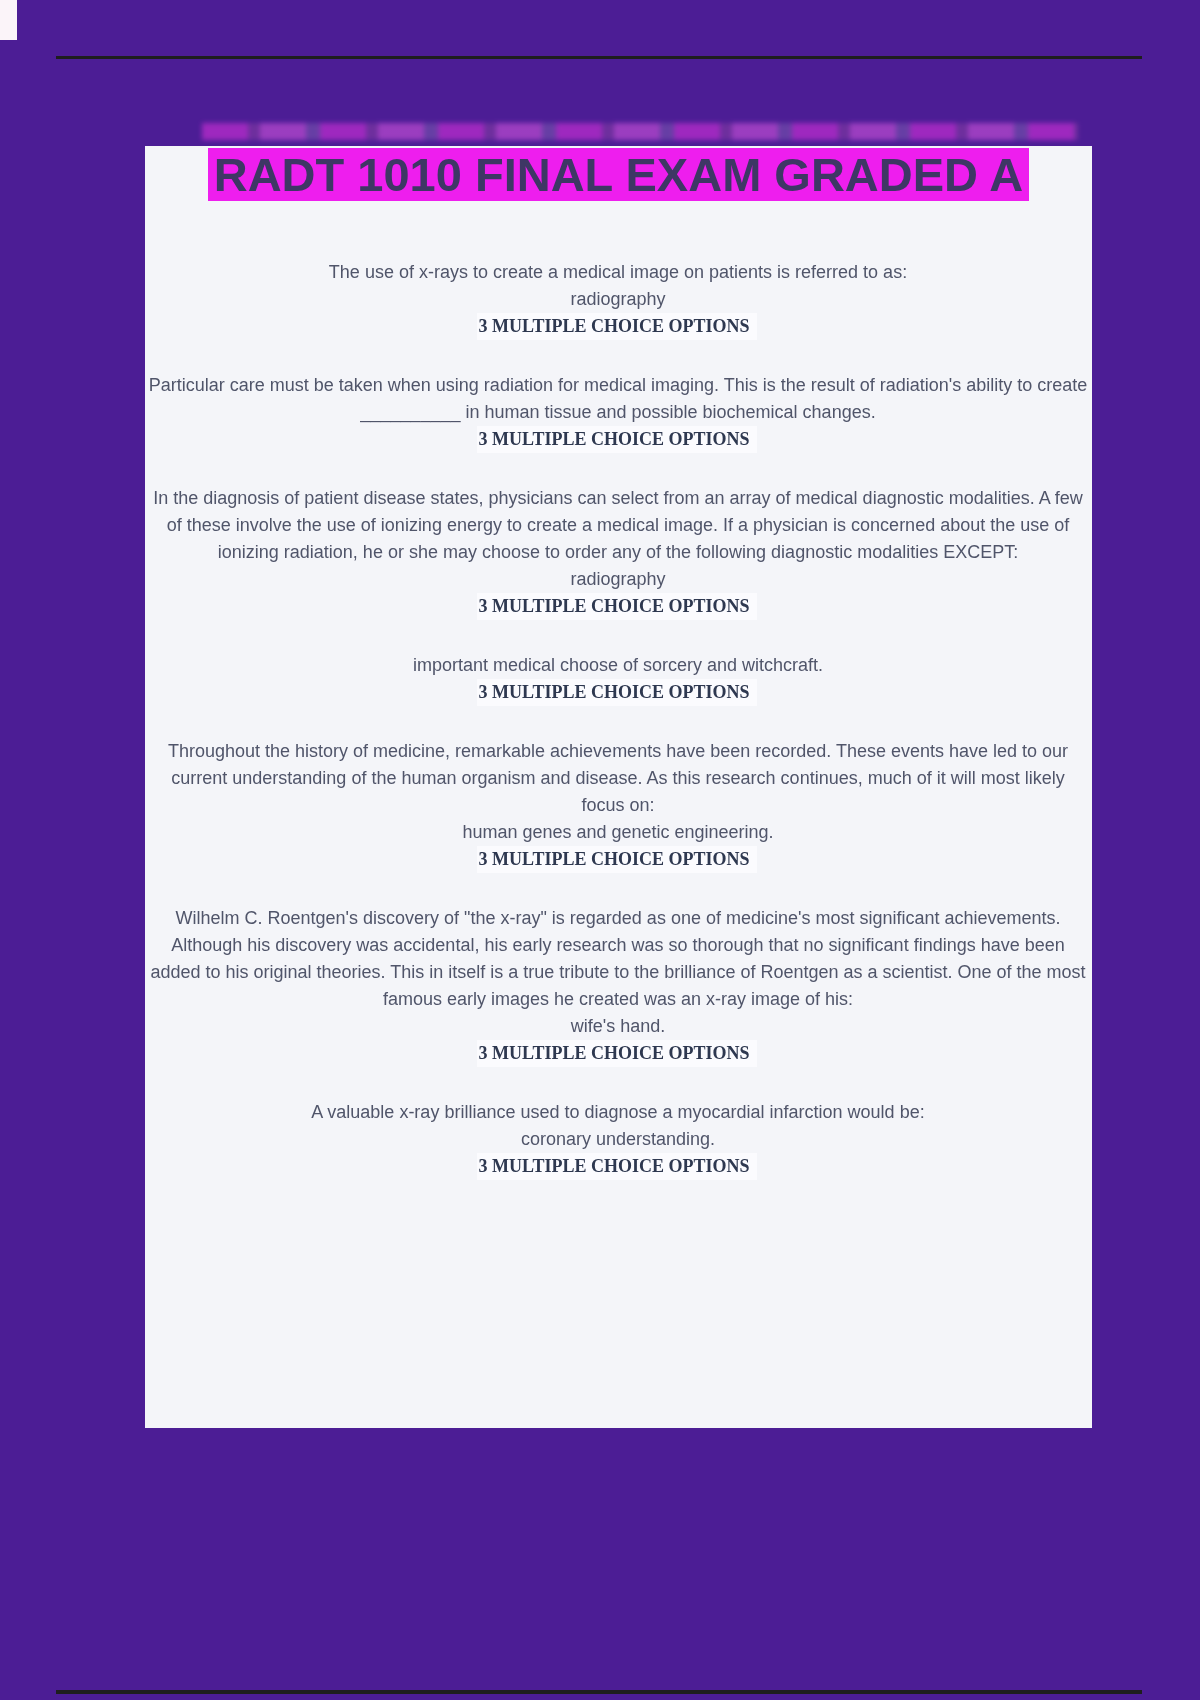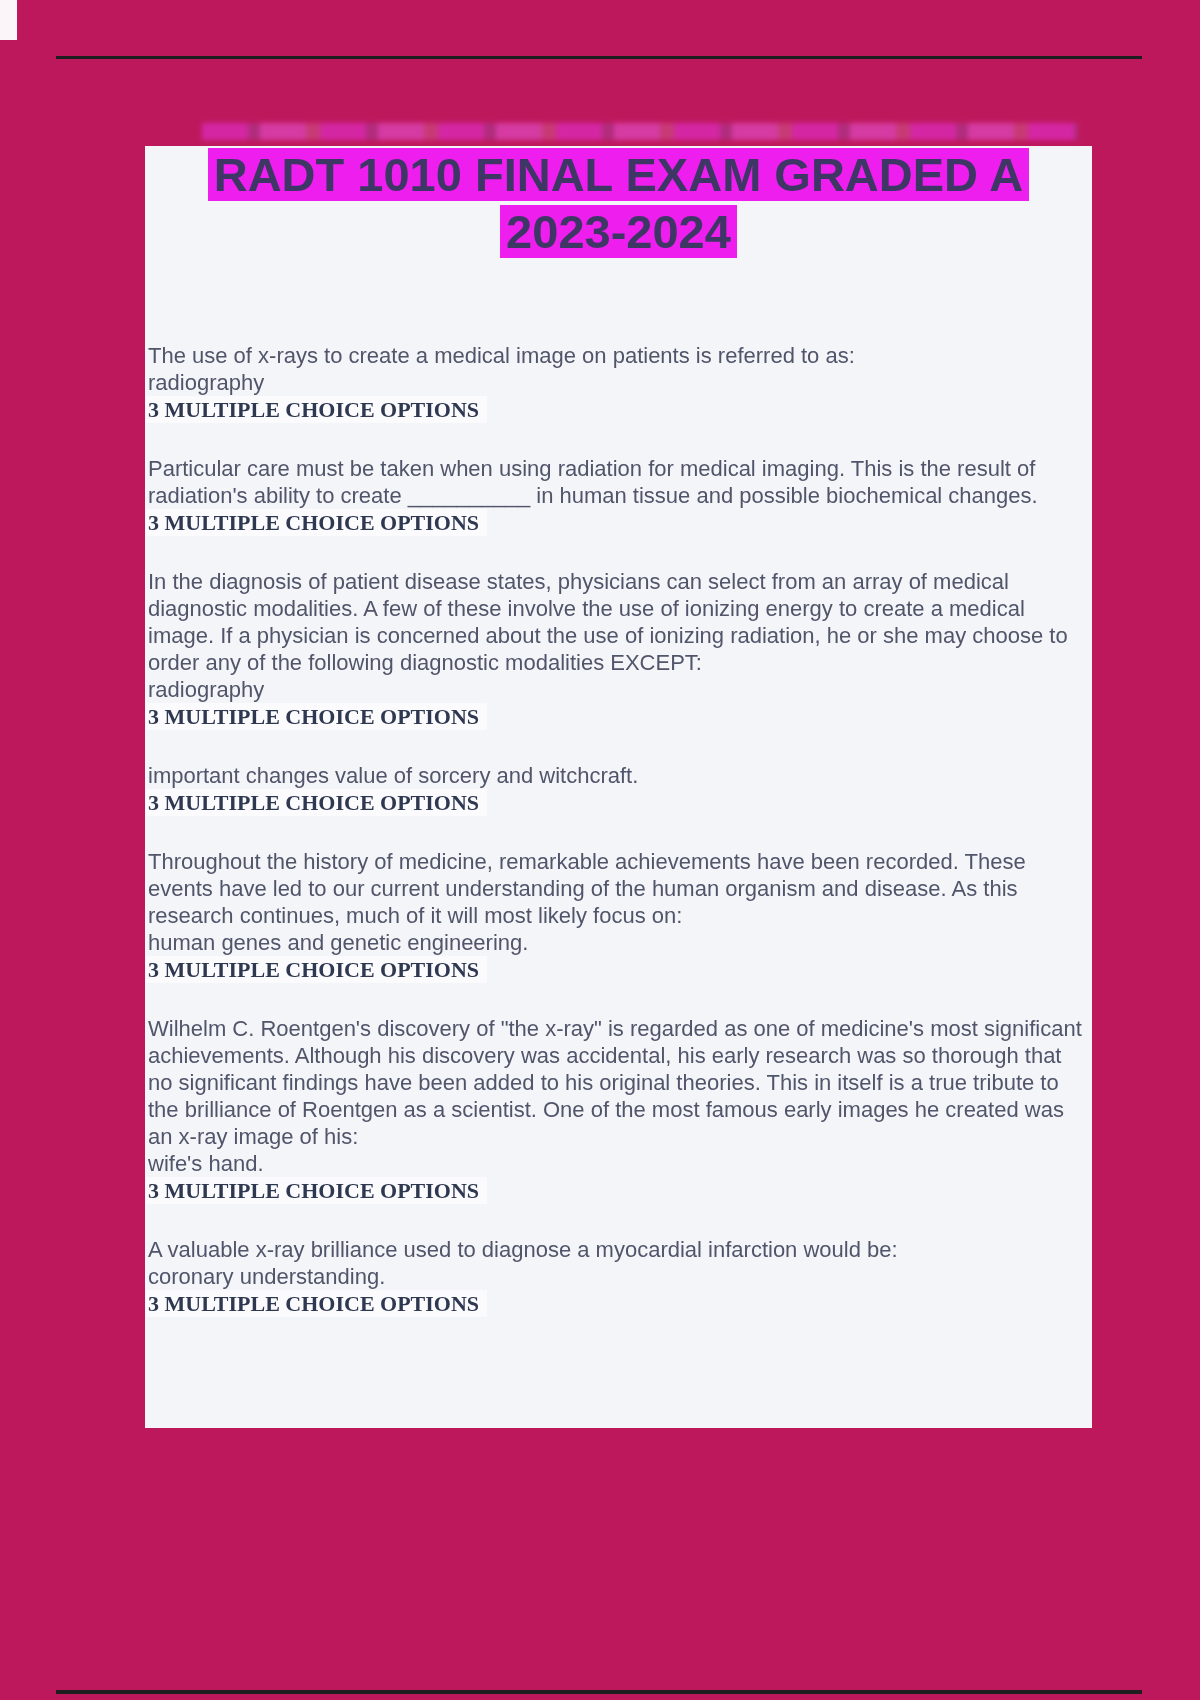--- a/index.html
+++ b/index.html
@@ -5,21 +5,21 @@
   html, body {
     margin: 0;
     padding: 0;
     background: #ffffff;
     font-family: "Liberation Sans", sans-serif;
   }
   .page {
     position: relative;
     width: 1200px;
     height: 1700px;
-    background: #be185d;
+    background: #4c1d95;
     overflow: hidden;
   }
   .corner-artifact {
     position: absolute;
     left: 0; top: 0;
     width: 17px; height: 40px;
     background: #fbf4f9;
   }
   .rule {
     position: absolute;
@@ -63,25 +63,26 @@
     line-height: 57px;
     letter-spacing: 0px;
     color: #3e3765;
   }
   .doc-title .hl {
     background: #ee1eee;
     padding: 0 6px;
   }
 
   .qa-list {
-    margin-top: 82px;
+    margin-top: 56px;
     padding: 0 4px 0 3px;
-    font-size: 22px;
+    font-size: 18px;
     line-height: 27px;
     color: #50556a;
+    text-align: center;
   }
   .qa-item {
     margin: 0 0 32px 0;
   }
   .qa-item .question,
   .qa-item .answer {
     margin: 0;
   }
   .qa-item .options-label {
     display: inline-block;
@@ -101,40 +102,39 @@
   <div class="corner-artifact"></div>
 
   <div class="rule top"></div>
 
   <div class="title-ghost"></div>
 
   <div class="content-panel">
 
     <h1 class="doc-title">
       <div><span class="hl">RADT 1010 FINAL EXAM GRADED A</span></div>
-      <div><span class="hl">2023-2024</span></div>
     </h1>
 
     <div class="qa-list">
         <div class="qa-item">
           <div class="question">The use of x-rays to create a medical image on patients is referred to as:</div>
           <div class="answer">radiography</div>
           <div><span class="options-label">3 MULTIPLE CHOICE OPTIONS</span></div>
         </div>
         <div class="qa-item">
           <div class="question">Particular care must be taken when using radiation for medical imaging. This is the result of radiation's ability to create __________ in human tissue and possible biochemical changes.</div>
           <div><span class="options-label">3 MULTIPLE CHOICE OPTIONS</span></div>
         </div>
         <div class="qa-item">
           <div class="question">In the diagnosis of patient disease states, physicians can select from an array of medical diagnostic modalities. A few of these involve the use of ionizing energy to create a medical image. If a physician is concerned about the use of ionizing radiation, he or she may choose to order any of the following diagnostic modalities EXCEPT:</div>
           <div class="answer">radiography</div>
           <div><span class="options-label">3 MULTIPLE CHOICE OPTIONS</span></div>
         </div>
         <div class="qa-item">
-          <div class="answer">important changes value of sorcery and witchcraft.</div>
+          <div class="answer">important medical choose of sorcery and witchcraft.</div>
           <div><span class="options-label">3 MULTIPLE CHOICE OPTIONS</span></div>
         </div>
         <div class="qa-item">
           <div class="question">Throughout the history of medicine, remarkable achievements have been recorded. These events have led to our current understanding of the human organism and disease. As this research continues, much of it will most likely focus on:</div>
           <div class="answer">human genes and genetic engineering.</div>
           <div><span class="options-label">3 MULTIPLE CHOICE OPTIONS</span></div>
         </div>
         <div class="qa-item">
           <div class="question">Wilhelm C. Roentgen's discovery of "the x-ray" is regarded as one of medicine's most significant achievements. Although his discovery was accidental, his early research was so thorough that no significant findings have been added to his original theories. This in itself is a true tribute to the brilliance of Roentgen as a scientist. One of the most famous early images he created was an x-ray image of his:</div>
           <div class="answer">wife's hand.</div>

